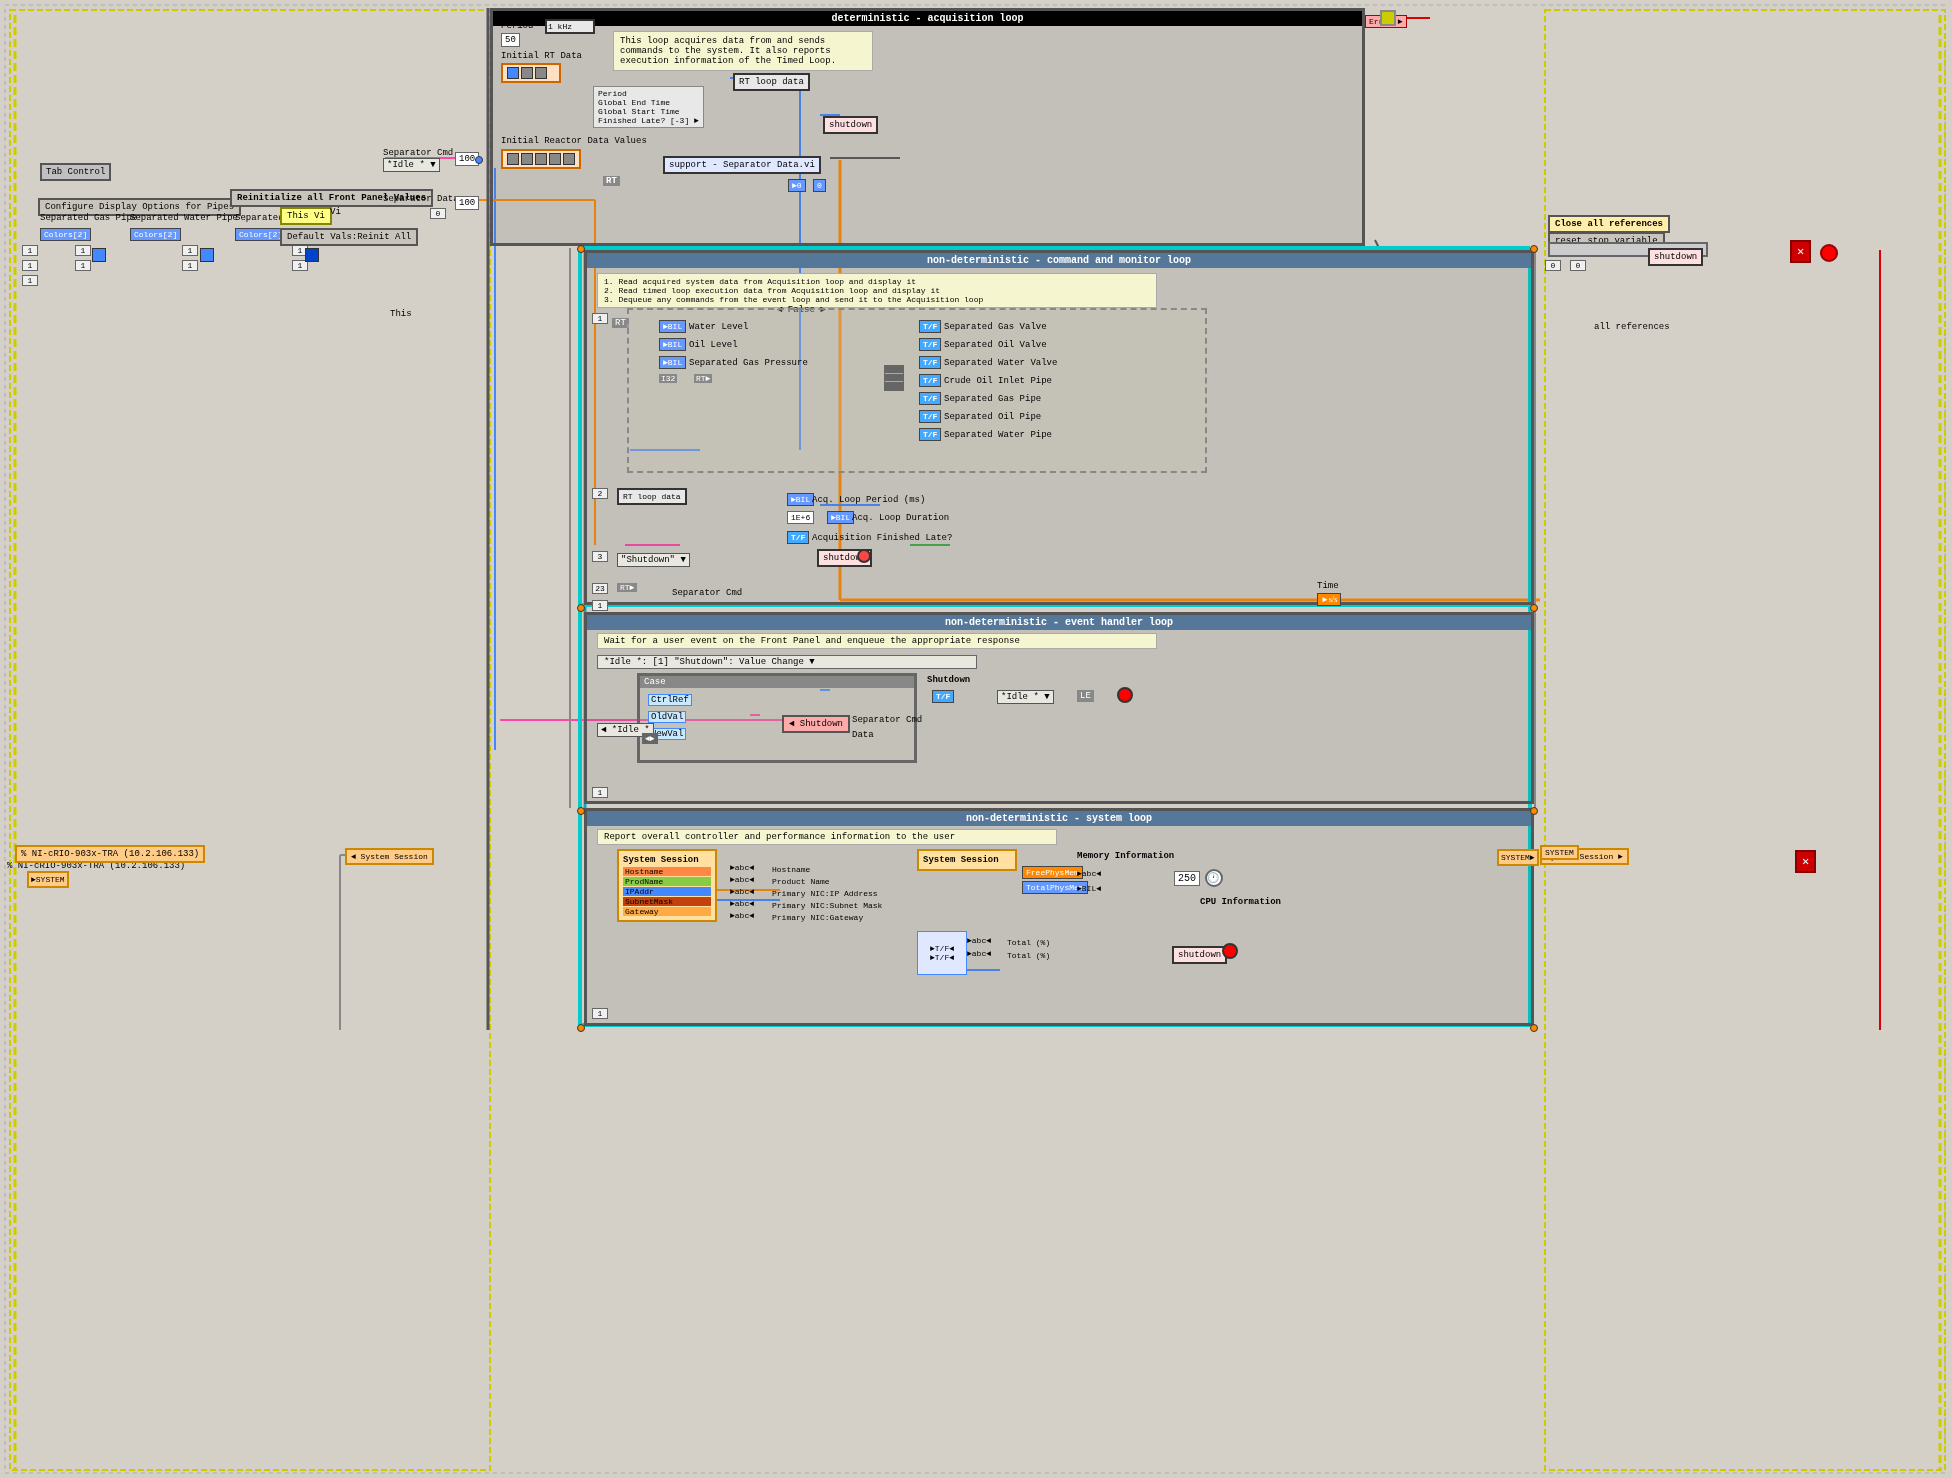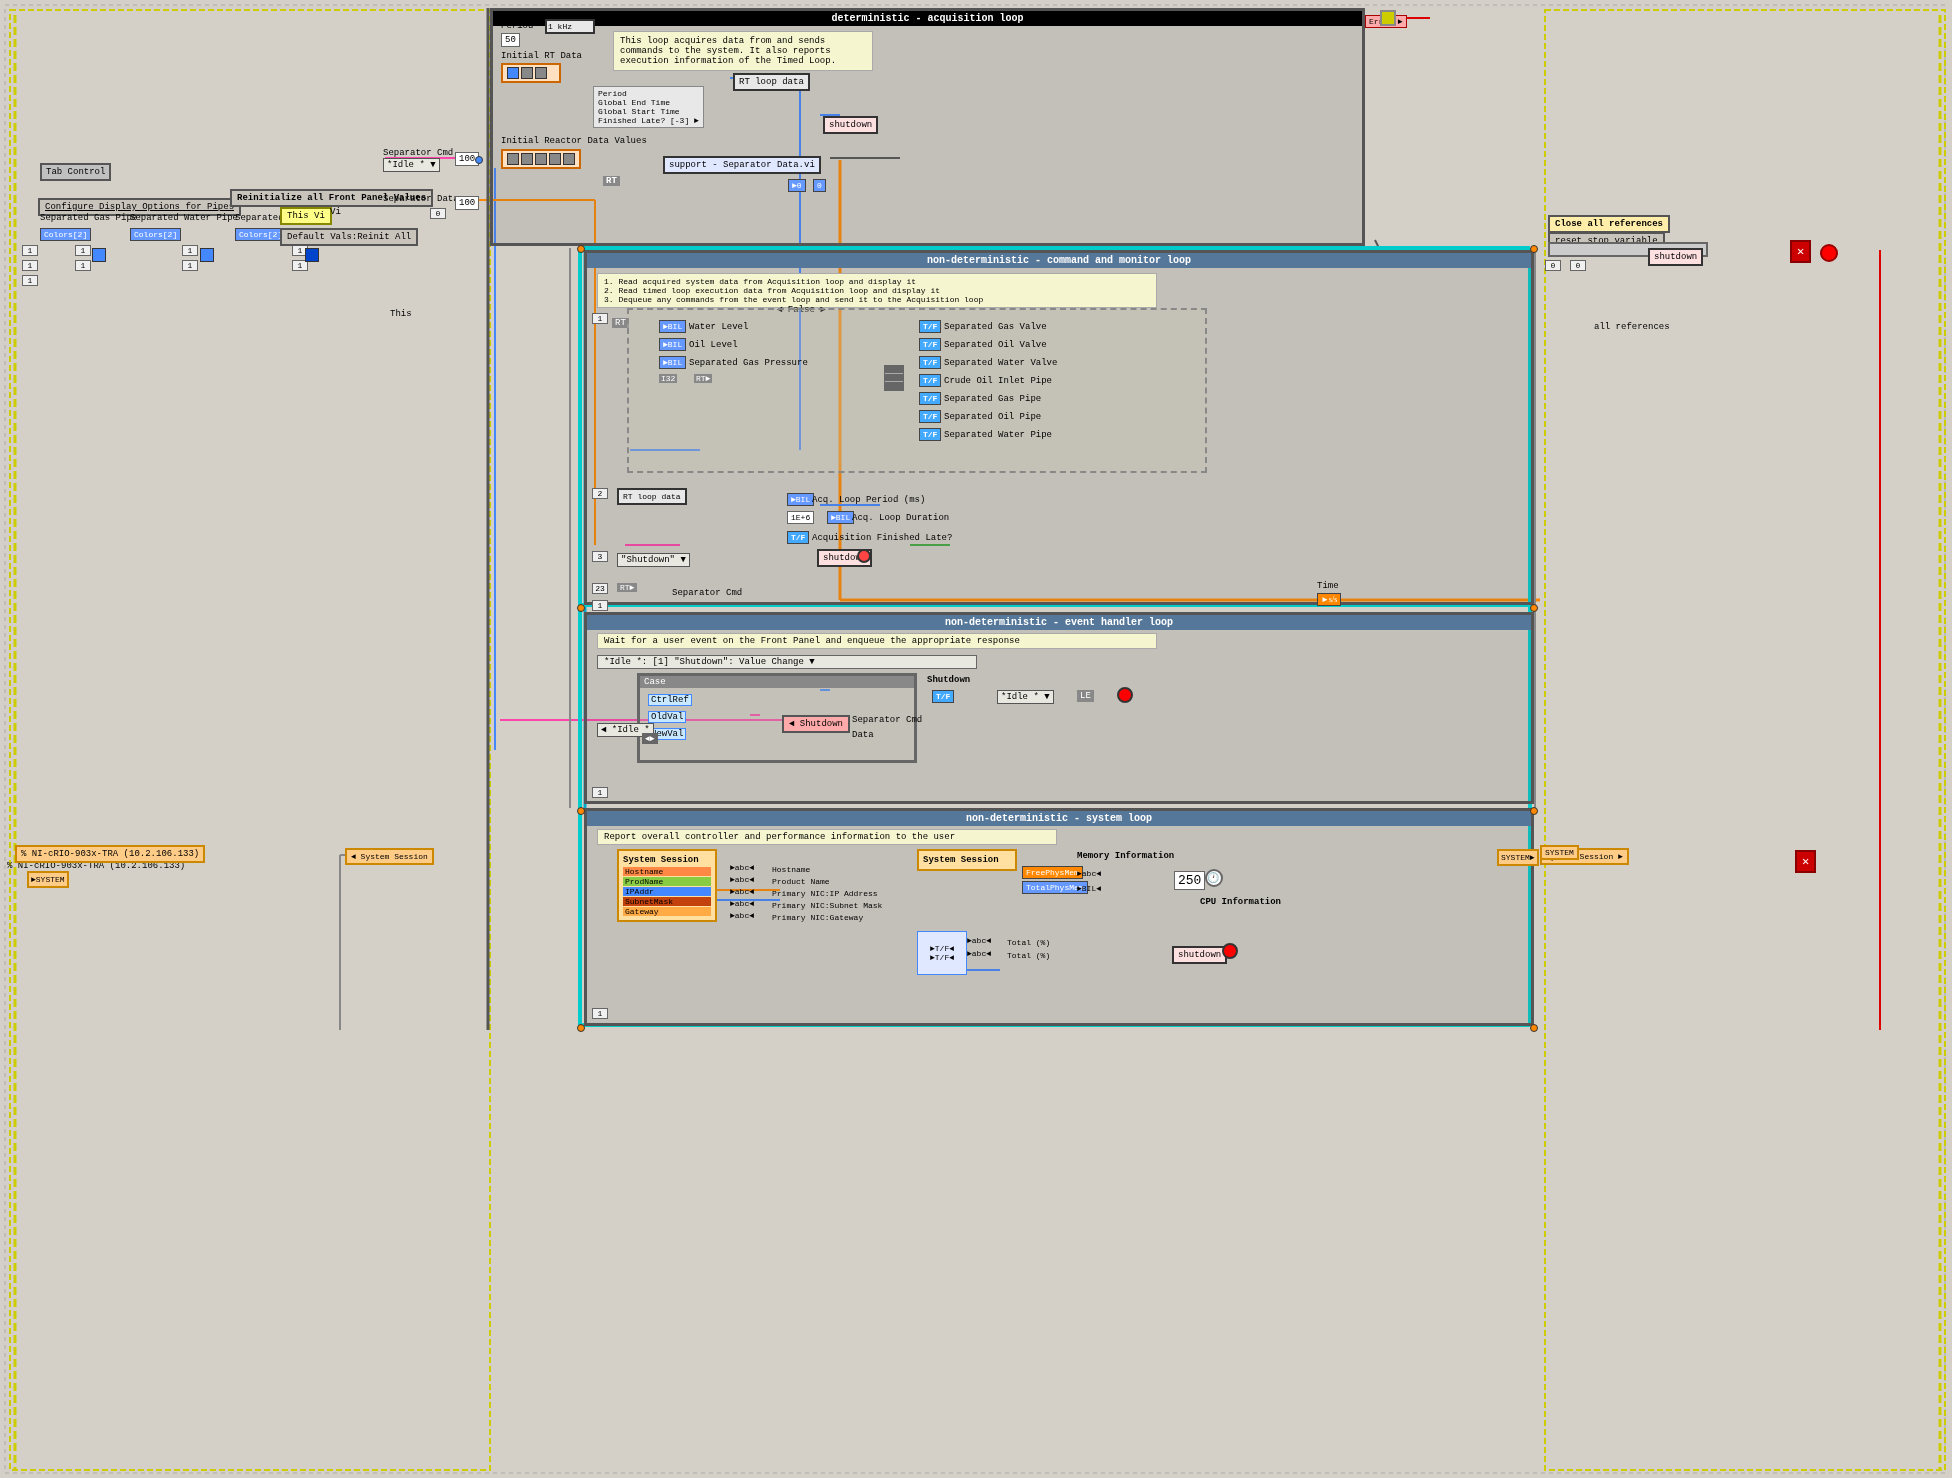--- a/index.html
+++ b/index.html
@@ -233,21 +233,21 @@
     <line x1="580" y1="1025" x2="1530" y2="1025" stroke="#00cccc" stroke-width="4"></line>
 
     <line x1="15" y1="15" x2="15" y2="1470" stroke="#cccc00" stroke-width="3" stroke-dasharray="8,4"></line>
     <line x1="1940" y1="15" x2="1940" y2="1470" stroke="#cccc00" stroke-width="3" stroke-dasharray="8,4"></line>
   </svg>
 
   <div class="tab-ctrl" style="left:40px; top:163px;">
     <span>Tab Control</span>
   </div>
 
-  <div class="btn-block" style="left:38px; top:198px;text-decoration:underline;">
+  <div class="btn-block" style="left:38px; top:198px;">
     <span>Configure Display Options for Pipes</span>
   </div>
 
   <div class="label" style="left:40px; top:213px;">
     <span>Separated Gas Pipe</span>
   </div>
   <div class="label" style="left:130px; top:213px;">
     <span>Separated Water Pipe</span>
   </div>
   <div class="label" style="left:235px; top:213px;">
@@ -578,21 +578,21 @@
     </div>
 
     <div class="label" style="left:490px; top:40px; font-weight:bold;">Memory Information</div>
 
     <div class="indicator ind-orange" style="left:435px; top:55px; font-size:8px;">FreePhysMem</div>
     <div class="indicator ind-blue" style="left:435px; top:70px; font-size:8px;">TotalPhysMem</div>
 
     <div style="position:absolute; left:490px; top:58px; font-size:8px;">►abc◄</div>
     <div style="position:absolute; left:490px; top:73px; font-size:8px;">►BIL◄</div>
 
-    <div class="numeric-ctrl" style="left:587px; top:60px; font-size:13px;">
+    <div class="numeric-ctrl" style="left:587px; top:60px; font-size:10px;">
       <span>250</span>
     </div>
 
     <div style="position:absolute; left:618px; top:58px; width:18px; height:18px; border:2px solid #666; border-radius:50%; background:white; font-size:10px; text-align:center; line-height:16px;">🕐</div>
 
     <div class="label" style="left:585px; top:86px; font-weight:bold;margin-left:28px;">CPU Information</div>
 
     <div style="position:absolute; left:330px; top:120px; font-size:8px; background:#e0e8ff; border:1px solid #4488ff; padding:12px;">
       <div>►T/F◄</div>
       <div>►T/F◄</div>

